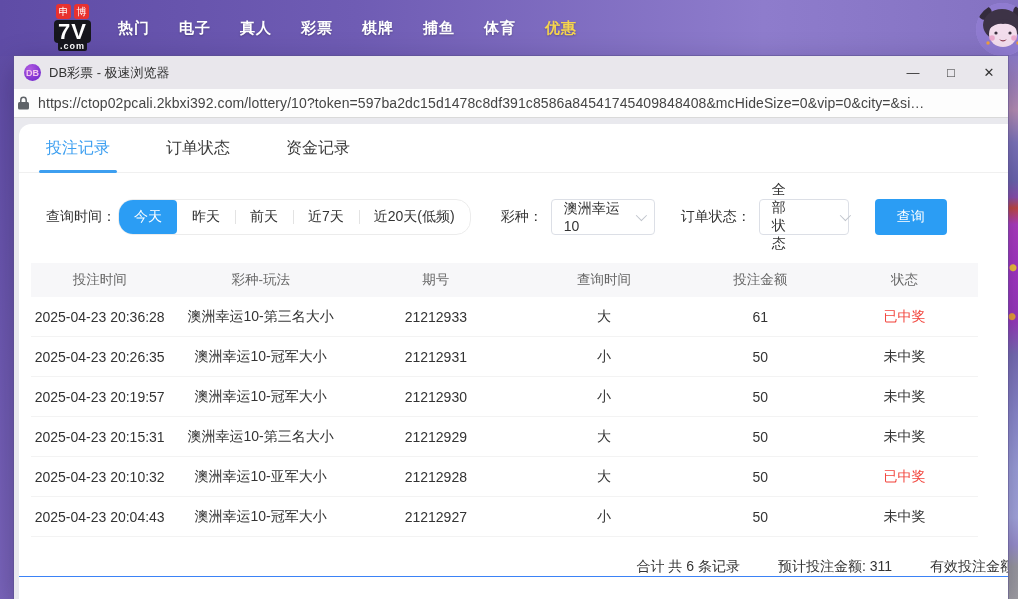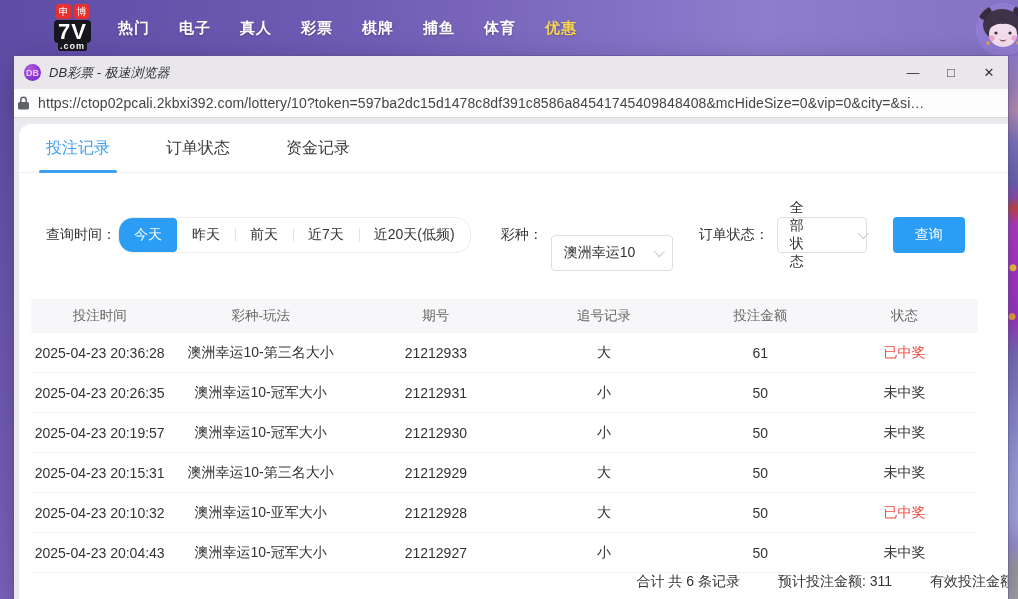--- a/index.html
+++ b/index.html
@@ -39,21 +39,21 @@
   
   .window { position:absolute; left:14px; top:56px; width:994px; height:543px; background:#6d28d9;
     box-shadow:0 0 0 1px rgba(90,80,140,.5), 0 10px 28px rgba(20,10,50,.35);
     display:flex; flex-direction:column; overflow:hidden; }
   .titlebar { height:33px; background:#e9e7ec; display:flex; align-items:center;
     padding-left:10px; flex:none; }
   .favicon { width:17px; height:17px; border-radius:50%;
     background:radial-gradient(circle at 35% 30%, #b05ae0, #7b2fd0 75%);
     color:#f2c5ee; font-size:9px; font-weight:bold;
     display:flex; align-items:center; justify-content:center; flex:none; }
-  .title-text { margin-left:8px; font-size:13px; color:#333;font-style:italic; }
+  .title-text { margin-left:8px; font-size:13px; color:#333; }
   .win-controls { margin-left:auto; display:flex; height:100%; }
   .win-btn { width:38px; height:100%; display:flex; align-items:center; justify-content:center;
     font-size:13px; color:#333; cursor:pointer; }
   .addressbar { height:29px; background:#fdfdfd; border-bottom:1px solid #d9d9d9;
     display:flex; align-items:center; padding-left:4px; gap:9px; flex:none; }
   .url-text { font-size:14px; color:#454545; white-space:nowrap; overflow:hidden; letter-spacing:.1px; }
 
   
   .content { flex:1; background:#e9e9ee; position:relative; }
   .card { position:absolute; left:5px; top:6px; right:0; bottom:0; background:#fff;
@@ -72,37 +72,37 @@
   .time-opt + .time-opt::before { content:""; position:absolute; left:0; top:10px; bottom:10px;
     width:1px; background:#e3e3e3; }
   .time-opt.active { background:#2b9df4; color:#fff; border-radius:4px; }
   .time-opt.active::before { display:none; }
   .time-opt.active + .time-opt::before { display:none; }
   .flt-label { color:#333; }
   .lbl-lottery { margin-left:30px; }
   .lbl-status { margin-left:26px; }
   .select-box { display:flex; align-items:center; justify-content:space-between; border:1px solid #dcdfe6;
     border-radius:4px; height:36px; padding:0 10px 0 12px; margin-left:8px; cursor:pointer; background:#fff; }
-  .select-lottery { width:122px;margin-top:36px; }
+  .select-lottery { width:104px; }
   .select-status { width:90px;gap:48px; }
   .chevron { width:8px; height:8px; border-right:1.5px solid #c0c4cc; border-bottom:1.5px solid #c0c4cc;
     transform:rotate(45deg) translateY(-2px); flex:none; margin-left:6px; }
   .search-btn { margin-left:26px; width:72px; height:36px; background:#2b9df4; color:#fff;
     border:none; border-radius:4px; font-size:14px; cursor:pointer; font-family:inherit; }
 
   .bet-table { margin:28px 30px 0 12px; }
   .thead { display:flex; height:34px; align-items:center; background:#f7f7f9; color:#666; font-size:13.5px; }
   .tr { display:flex; height:40px; align-items:center; border-bottom:1px solid #f3f3f3;
     font-size:14px; color:#333; background:#fff; }
   .td, .th { text-align:center; overflow:hidden; white-space:nowrap; }
   .c1{width:14.5%} .c2{width:19.5%} .c3{width:17.5%} .c4{width:18%} .c5{width:15%} .c6{width:15.5%}
   .won { color:#f2463e; }
 
-  .summary { display:flex; justify-content:flex-end; align-items:flex-start; gap:38px; height:40px;
-    font-size:14px; color:#333; border-bottom:7px solid #3b82f6; white-space:nowrap;
+  .summary { display:flex; justify-content:flex-end; align-items:flex-end; gap:38px; height:40px;
+    font-size:14px; color:#333; border-bottom:1px solid #3b82f6; white-space:nowrap;
     margin-right:-6px; }
 </style>
 </head>
 <body>
 
 <div class="site-nav-bar">
   <div class="logo">
     <div class="logo-badges">
       <span class="logo-badge">申</span>
       <span class="logo-badge">博</span>
@@ -187,21 +187,21 @@
           <span class="chevron"></span>
         </div>
         <button class="search-btn">查询</button>
       </div>
 
       <div class="bet-table">
         <div class="thead">
             <div class="th c1">投注时间</div>
             <div class="th c2">彩种-玩法</div>
             <div class="th c3">期号</div>
-            <div class="th c4">追号记录</div>
+            <div class="th c4">查询时间</div>
             <div class="th c5">投注金额</div>
             <div class="th c6">状态</div>
           </div>
         <div>
             <div class="tr">
               <div class="td c1">2025-04-23 20:36:28</div>
               <div class="td c2">澳洲幸运10-第三名大小</div>
               <div class="td c3">21212933</div>
               <div class="td c4">大</div>
               <div class="td c5">61</div>

